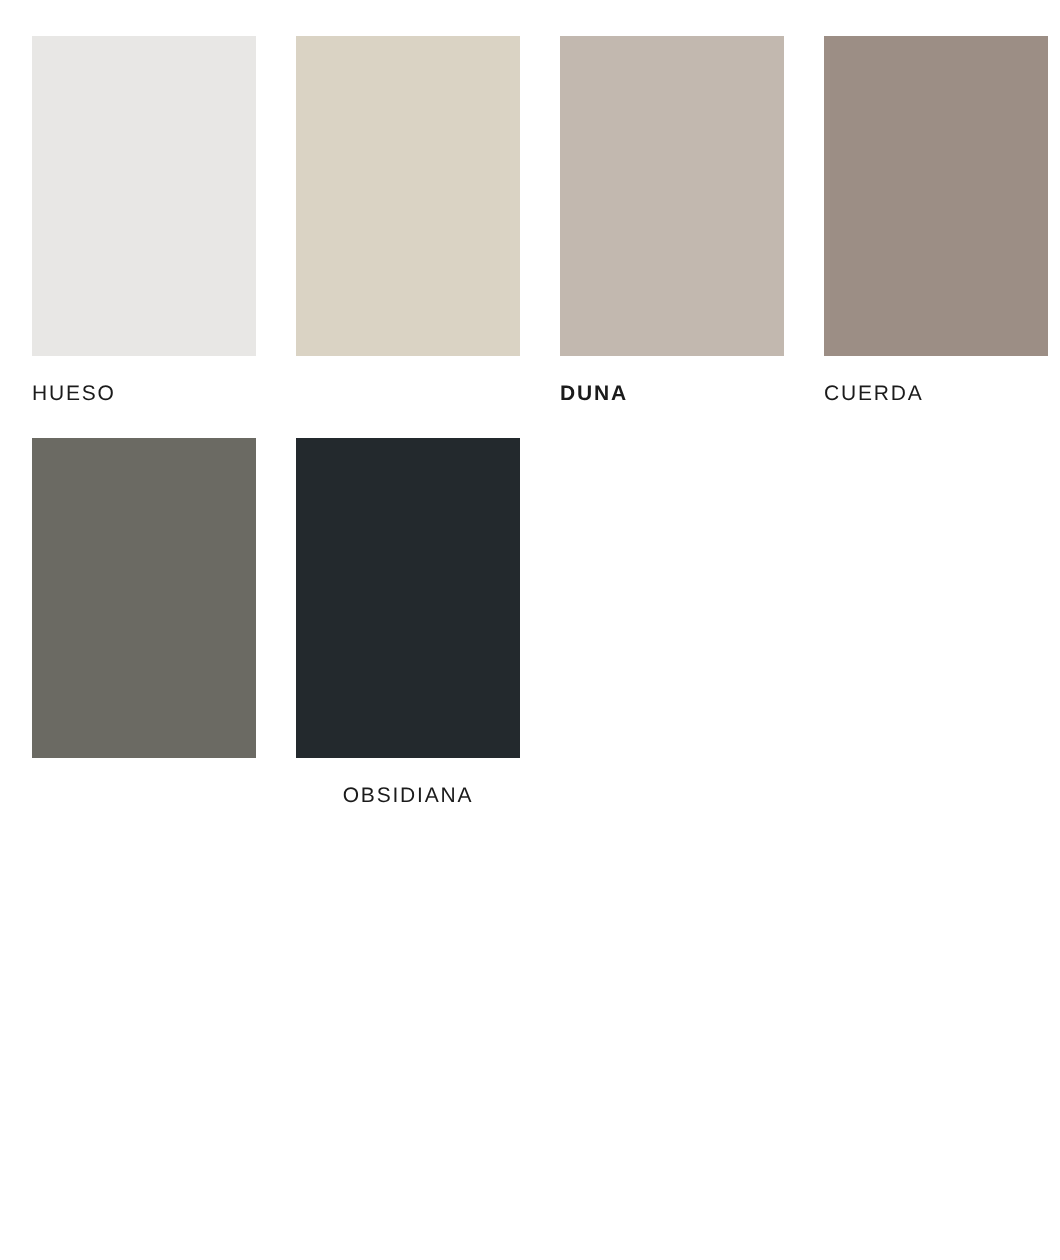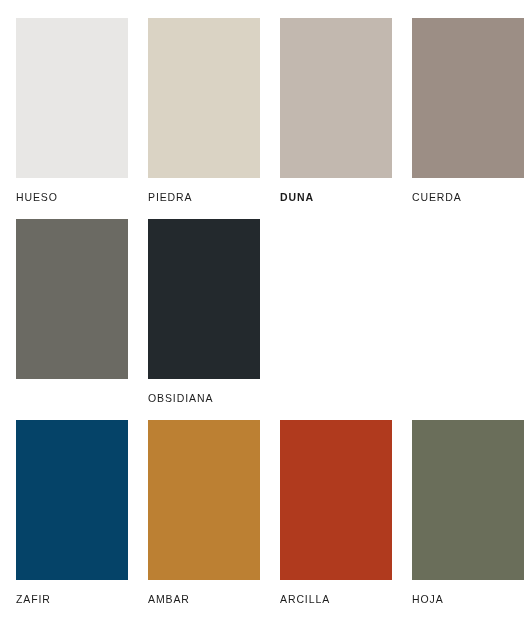--- a/index.html
+++ b/index.html
@@ -56,54 +56,35 @@
 
 <div id="palette">
 
   <div class="palette-row">
     <div class="swatch-cell">
       <span class="swatch-chip" style="background-color: rgb(232, 231, 229);"></span>
       <span class="swatch-label" style="color: rgb(27, 27, 27);">HUESO</span>
     </div>
     <div class="swatch-cell">
       <span class="swatch-chip" style="background-color: rgb(218, 211, 196);"></span>
-      <span class="swatch-label" style="color: rgb(27, 27, 27);">PIEDRA</span>
     </div>
     <div class="swatch-cell">
       <span class="swatch-chip" style="background-color: rgb(194, 184, 175);"></span>
       <span class="swatch-label" style="color: rgb(27, 27, 27); font-weight: bold;">DUNA</span>
     </div>
     <div class="swatch-cell">
       <span class="swatch-chip" style="background-color: rgb(156, 142, 133);"></span>
       <span class="swatch-label" style="color: rgb(27, 27, 27);">CUERDA</span>
     </div>
   </div>
 
   <div class="palette-row">
     <div class="swatch-cell">
       <span class="swatch-chip" style="background-color: rgb(107, 106, 99);"></span>
     </div>
     <div class="swatch-cell">
       <span class="swatch-chip" style="background-color: rgb(35, 41, 45);"></span>
-      <span class="swatch-label" style="color: rgb(27, 27, 27);">OBSIDIANA</span>
+      <span class="swatch-label" style="color: rgb(27, 27, 27); text-align: center;">OBSIDIANA</span>
     </div>
   </div>
 
-  <div class="palette-row">
-    <div class="swatch-cell">
-      <span class="swatch-chip" style="background-color: rgb(5, 67, 104);"></span>
-      <span class="swatch-label" style="color: rgb(27, 27, 27);">ZAFIR</span>
-    </div>
-    <div class="swatch-cell">
-      <span class="swatch-chip" style="background-color: rgb(188, 128, 51);"></span>
-      <span class="swatch-label" style="color: rgb(27, 27, 27);">AMBAR</span>
-    </div>
-    <div class="swatch-cell">
-      <span class="swatch-chip" style="background-color: rgb(176, 58, 30);"></span>
-      <span class="swatch-label" style="color: rgb(27, 27, 27);">ARCILLA</span>
-    </div>
-    <div class="swatch-cell">
-      <span class="swatch-chip" style="background-color: rgb(106, 110, 90);"></span>
-      <span class="swatch-label" style="color: rgb(27, 27, 27);">HOJA</span>
-    </div>
-  </div>
 
 </div>
 
 </body></html>

